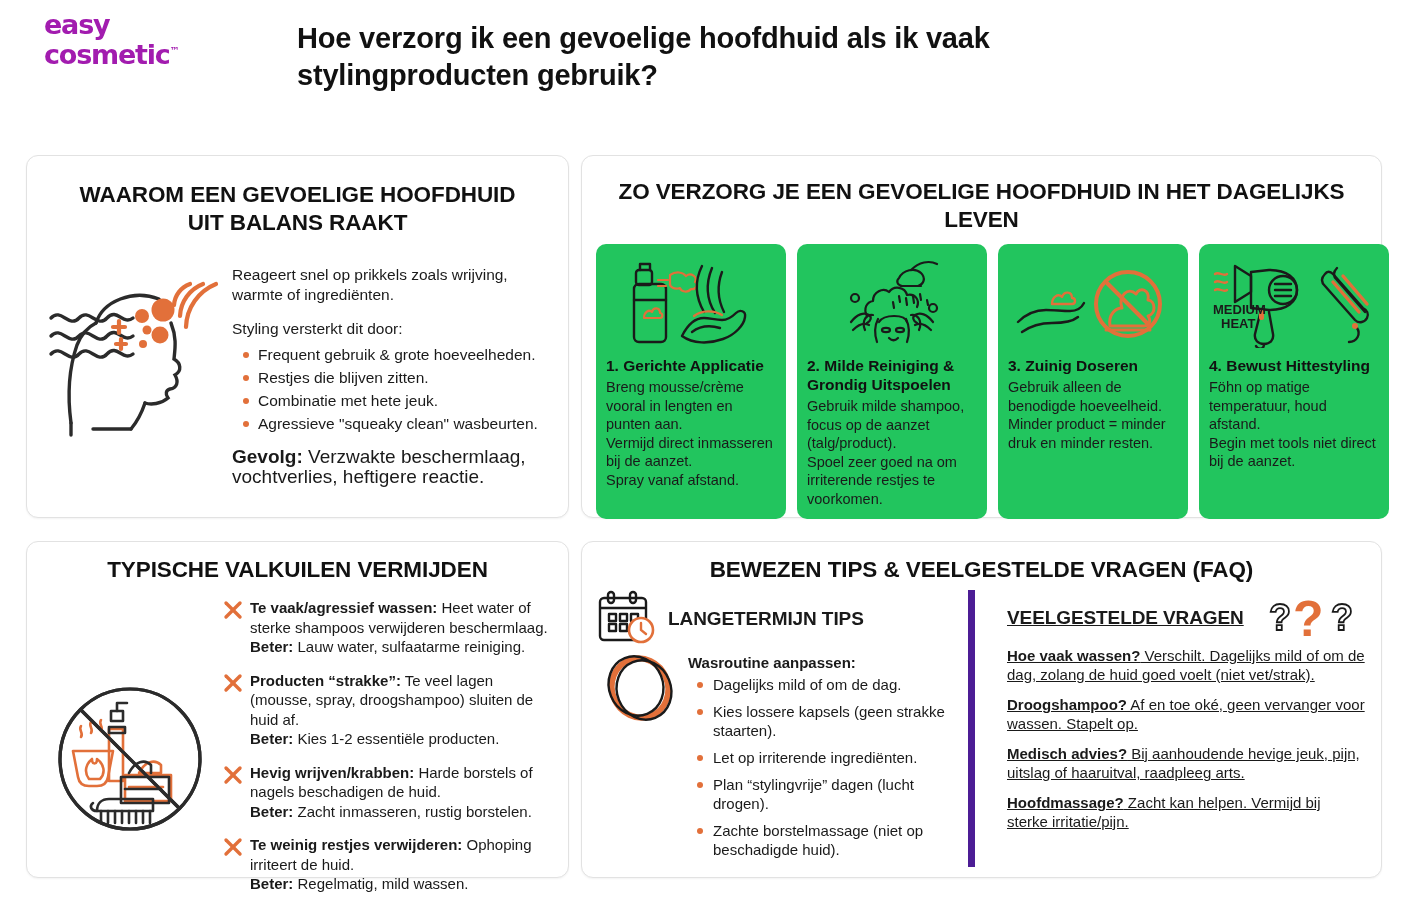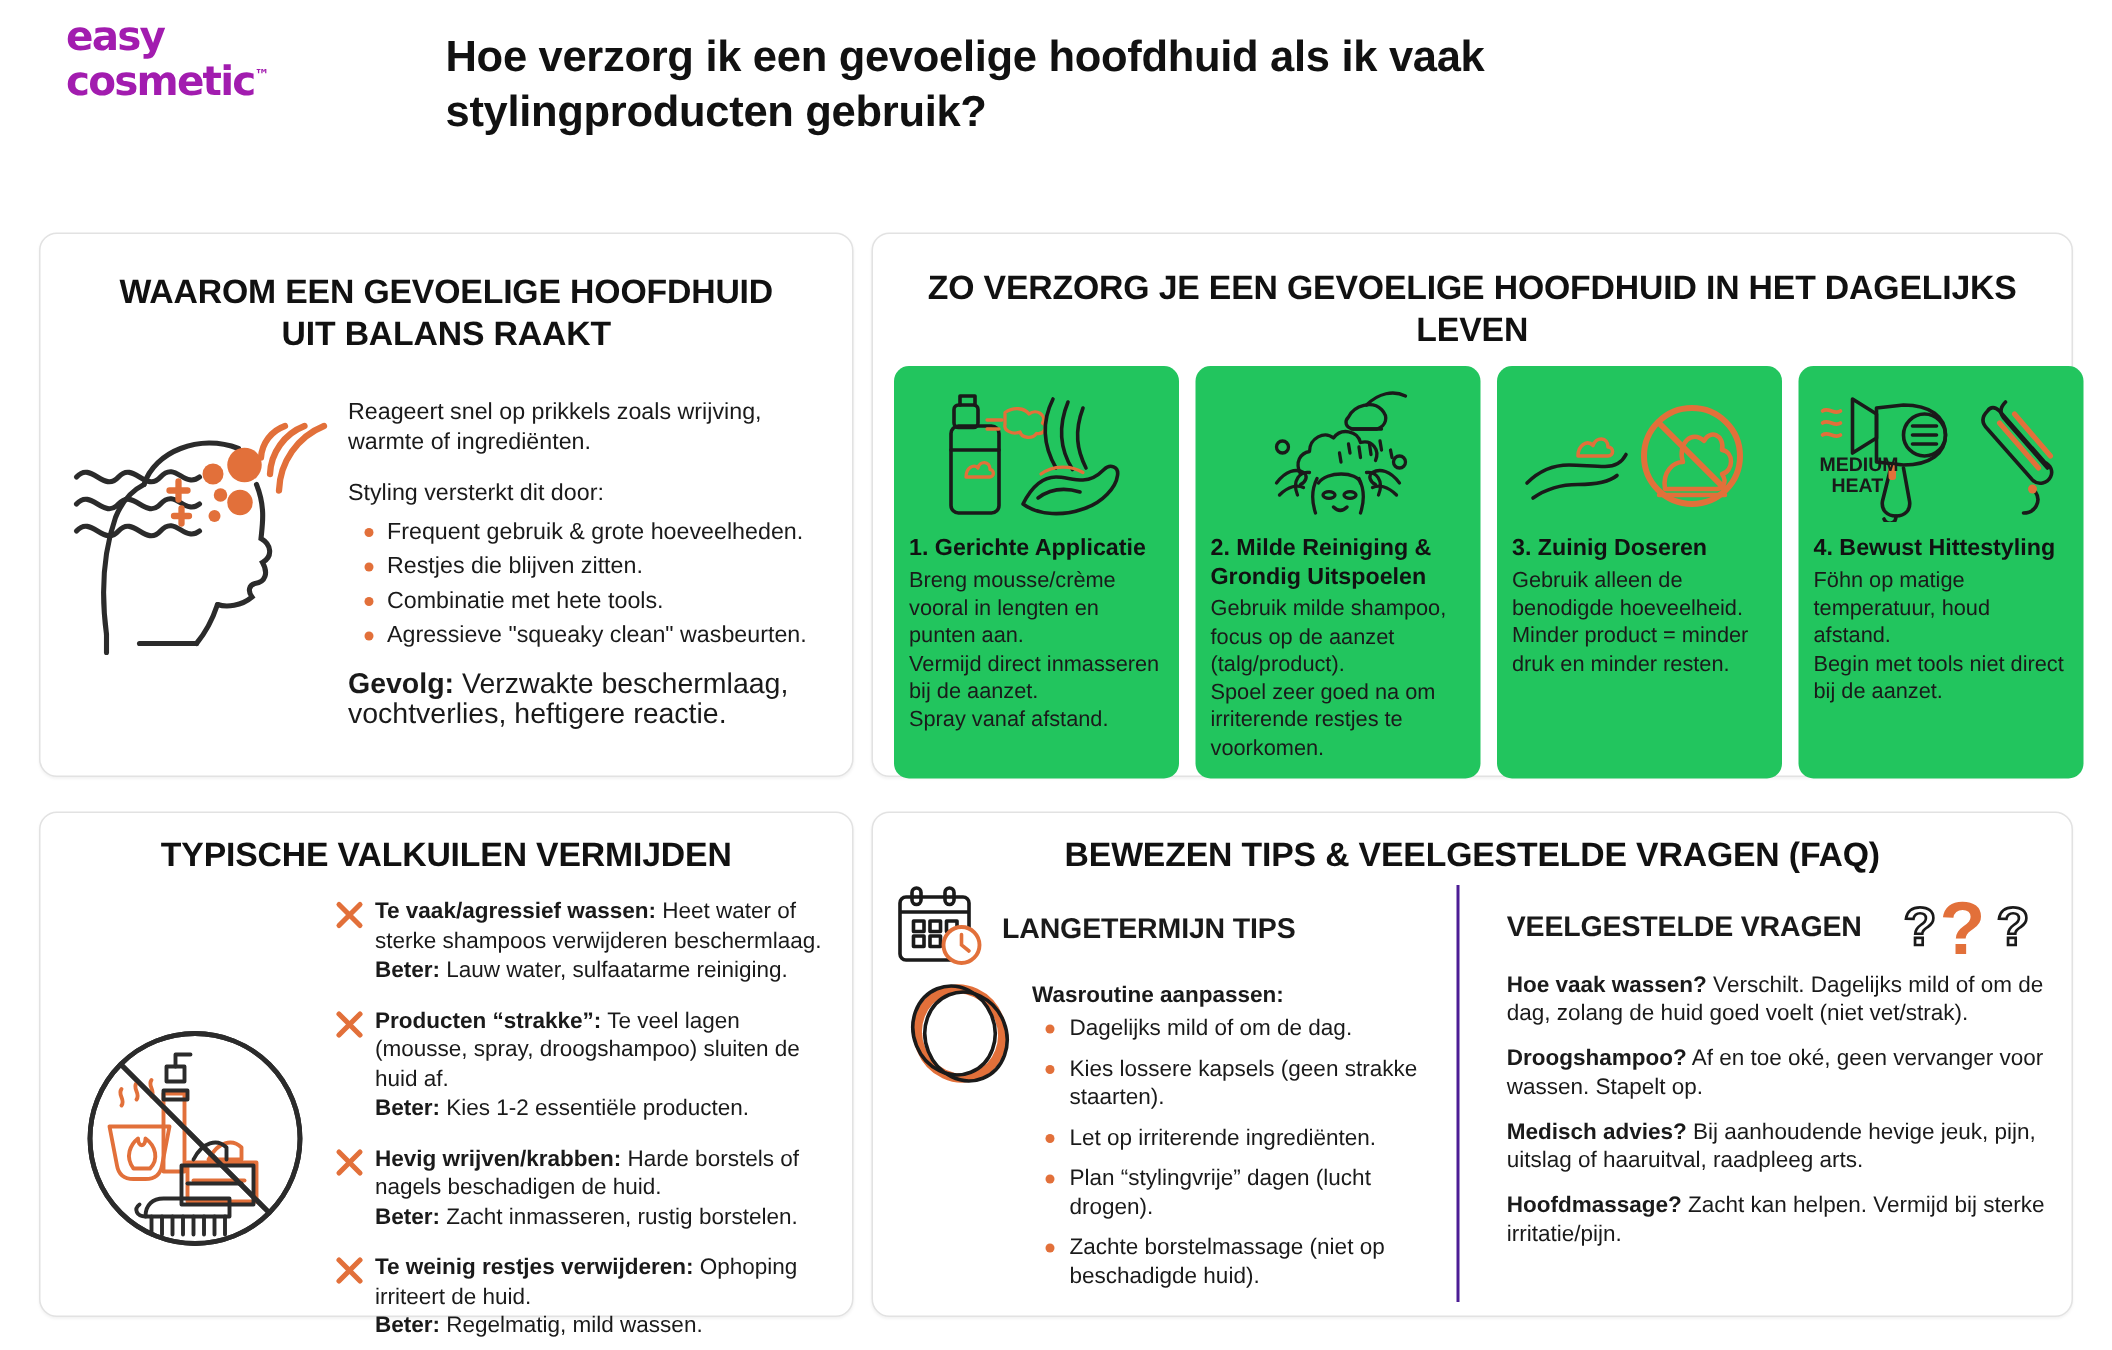--- a/index.html
+++ b/index.html
@@ -88,21 +88,21 @@
   .pit-item { display: flex; margin-bottom: 14px; }
   .pit-x {
     flex: 0 0 28px; width: 28px; padding-top: 1px;
   }
   .pit-copy { font-size: 15px; line-height: 19.5px; }
 
   
   .faq-body { display: flex; padding: 6px 16px 0 14px; }
   .faq-col { flex: 1 1 0; }
   .faq-col.left { padding-right: 14px; }
-  .faq-col.right { padding-left: 32px; border-left: 2px solid #4c1d95; }
+  .faq-col.right { padding-left: 32px; border-left: 7px solid #4c1d95; text-decoration: underline; }
   .faq-head { display: flex; align-items: center; gap: 10px; min-height: 44px; }
   .faq-head h3 {
     font-family: "Liberation Sans Narrow", "Liberation Sans", sans-serif;
     font-weight: 700; font-size: 19px; letter-spacing: -0.1px;
   }
   .tips-wrap { display: flex; }
   .tips-art { flex: 0 0 92px; width: 92px; }
   .tips-main { flex: 1; }
   .tips-sub { font-weight: 700; font-size: 15px; margin: 6px 0 4px; }
   .tips-main ul { list-style: none; margin-left: 8px; }
@@ -161,21 +161,21 @@
             <circle cx="102" cy="81" r="4"></circle>
           </g>
         </svg>
       </div>
       <div class="why-text">
         <p>Reageert snel op prikkels zoals wrijving, warmte of ingrediënten.</p>
         <p style="margin-bottom:4px">Styling versterkt dit door:</p>
         <ul>
           <li>Frequent gebruik &amp; grote hoeveelheden.</li>
           <li>Restjes die blijven zitten.</li>
-          <li>Combinatie met hete tools.</li>
+          <li>Combinatie met hete jeuk.</li>
           <li>Agressieve "squeaky clean" wasbeurten.</li>
         </ul>
         <div class="result"><span class="b">Gevolg:</span><span> Verzwakte beschermlaag, vochtverlies, heftigere reactie.</span></div>
       </div>
     </div>
   </div>
 
   <div class="panel" id="panel-daily">
     <div class="panel-title">ZO VERZORG JE EEN GEVOELIGE HOOFDHUID IN HET DAGELIJKS LEVEN</div>
     <div class="steps">

